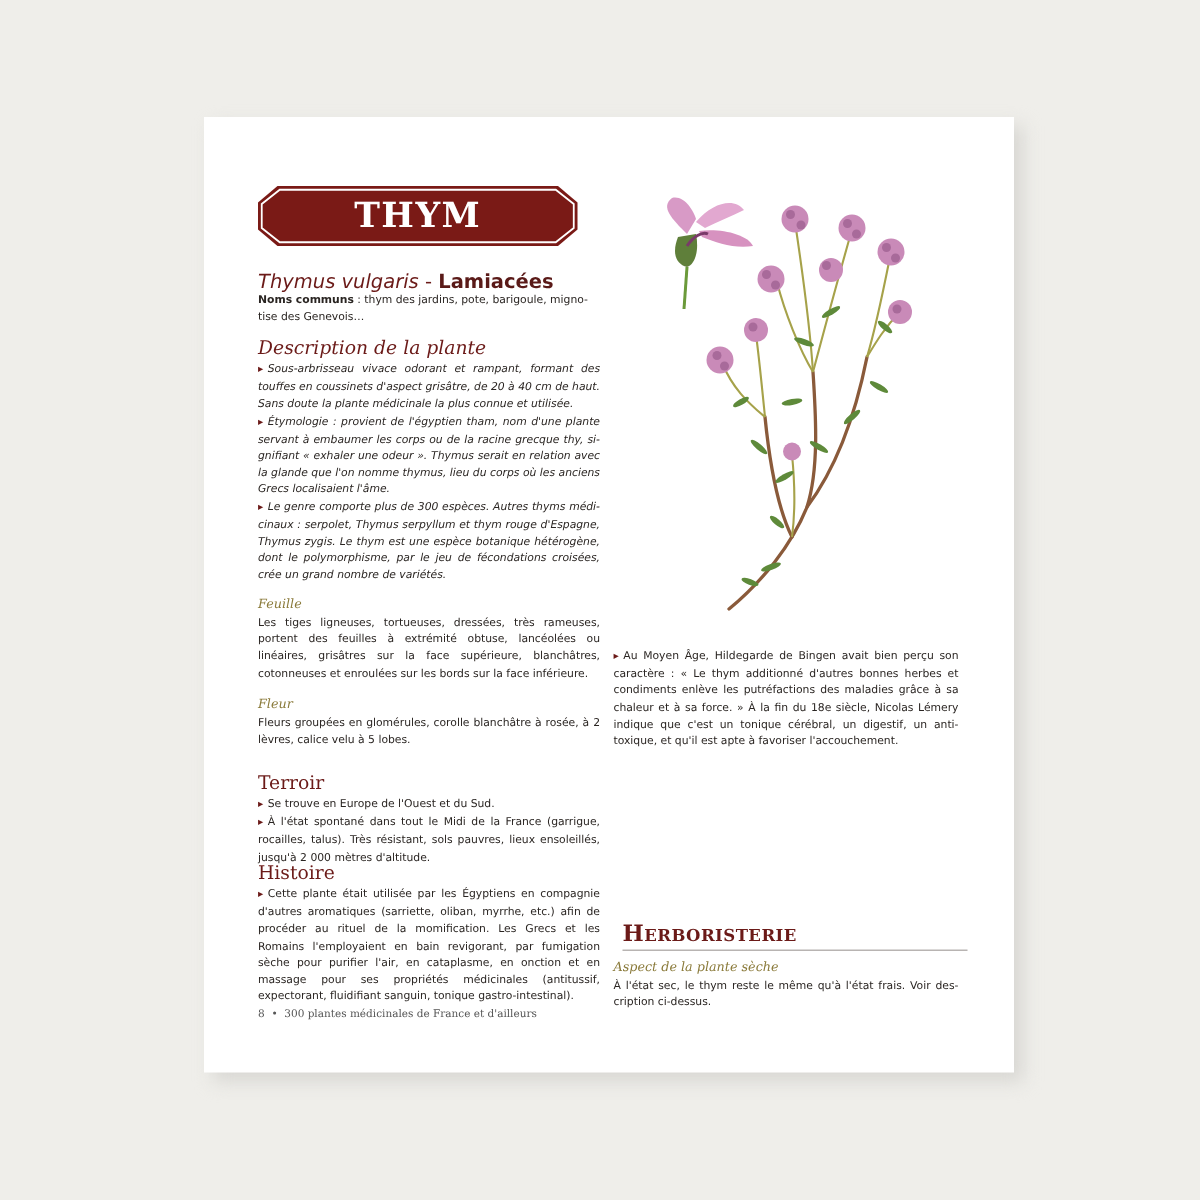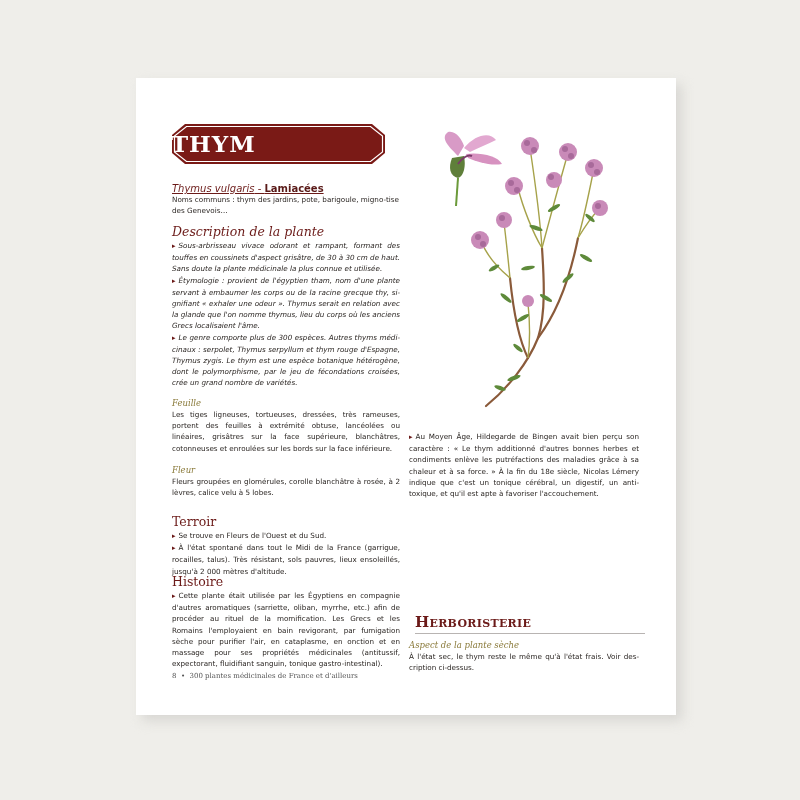--- a/index.html
+++ b/index.html
@@ -37,44 +37,44 @@
     .banner {
       position: absolute;
       left: 35px; top: 45px;
       width: 215px; height: 42px;
     }
     .banner svg { position: absolute; left: 0; top: 0; }
     .banner-title {
       position: absolute; left: 0; top: 0;
       width: 215px; height: 42px;
       line-height: 42px;
+      text-align: center;
       color: #ffffff;
       font-family: "DejaVu Serif", serif;
       font-weight: bold;
       font-size: 23px;
       letter-spacing: 1px;
     }
     .body-text {
       font-family: "DejaVu Sans", sans-serif;
       font-size: 7.2px;
       line-height: 11.2px;
       color: #2a2522;
       text-align: justify;
       margin: 0;
     }
     .meta { position: absolute; top: 105px; left: 0; width: 228px; }
     .latin {
       font-family: "DejaVu Sans", sans-serif;
-      font-size: 10px; line-height: 11.2px;
-      color: #6b1a18;
-      text-decoration: underline;
+      font-size: 13px; line-height: 11.2px;
+      color: #6b1a18;
     }
     .latin i { color: #6b1a18; }
     .latin b { color: #5a1a18; font-weight: bold; }
-    .noms b { font-weight: normal; }
+    .noms b { font-weight: bold; }
     h2.section {
       font-family: "DejaVu Serif", serif;
       font-weight: normal;
       font-size: 12.5px;
       line-height: 14px;
       color: #6b1a18;
       margin: 0 0 1px 0;
     }
     h3.sub {
       font-family: "DejaVu Serif", serif;
@@ -138,38 +138,38 @@
       <div class="latin">
         <i>Thymus vulgaris</i><span> - </span><b>Lamiacées</b>
       </div>
       <p class="body-text noms" style="text-align:left;">
         <b>Noms communs</b><span> : thym des jardins, pote, barigoule, migno-tise des Genevois…</span>
       </p>
     </div>
 
     <div class="blk" style="top:147px;font-style:italic;">
       <h2 class="section">Description de la plante</h2>
-      <p class="body-text bullet">Sous-arbrisseau vivace odorant et rampant, formant des touffes en coussinets d'aspect grisâtre, de 30 à 30 cm de haut. Sans doute la plante médicinale la plus connue et utilisée.</p>
+      <p class="body-text bullet">Sous-arbrisseau vivace odorant et rampant, formant des touffes en coussinets d'aspect grisâtre, de 20 à 40 cm de haut. Sans doute la plante médicinale la plus connue et utilisée.</p>
       <p class="body-text bullet">Étymologie : provient de l'égyptien tham, nom d'une plante servant à embaumer les corps ou de la racine grecque thy, si-gnifiant « exhaler une odeur ». Thymus serait en relation avec la glande que l'on nomme thymus, lieu du corps où les anciens Grecs localisaient l'âme.</p>
       <p class="body-text bullet">Le genre comporte plus de 300 espèces. Autres thyms médi-cinaux : serpolet, Thymus serpyllum et thym rouge d'Espagne, Thymus zygis. Le thym est une espèce botanique hétérogène, dont le polymorphisme, par le jeu de fécondations croisées, crée un grand nombre de variétés.</p>
     </div>
 
     <div class="blk" style="top:320px;">
       <h3 class="sub">Feuille</h3>
       <p class="body-text">Les tiges ligneuses, tortueuses, dressées, très rameuses, portent des feuilles à extrémité obtuse, lancéolées ou linéaires, grisâtres sur la face supérieure, blanchâtres, cotonneuses et enroulées sur les bords sur la face inférieure.</p>
     </div>
 
     <div class="blk" style="top:387px;">
       <h3 class="sub">Fleur</h3>
       <p class="body-text">Fleurs groupées en glomérules, corolle blanchâtre à rosée, à 2 lèvres, calice velu à 5 lobes.</p>
     </div>
 
     <div class="blk" style="top:437px;">
       <h2 class="section">Terroir</h2>
-      <p class="body-text bullet">Se trouve en Fleurs de l'Ouest et du Sud.</p>
+      <p class="body-text bullet">Se trouve en Europe de l'Ouest et du Sud.</p>
       <p class="body-text bullet">À l'état spontané dans tout le Midi de la France (garrigue, rocailles, talus). Très résistant, sols pauvres, lieux ensoleillés, jusqu'à 2 000 mètres d'altitude.</p>
     </div>
 
     <div class="blk" style="top:497px;">
       <h2 class="section">Histoire</h2>
       <p class="body-text bullet">Cette plante était utilisée par les Égyptiens en compagnie d'autres aromatiques (sarriette, oliban, myrrhe, etc.) afin de procéder au rituel de la momification. Les Grecs et les Romains l'employaient en bain revigorant, par fumigation sèche pour purifier l'air, en cataplasme, en onction et en massage pour ses propriétés médicinales (antitussif, expectorant, fluidifiant sanguin, tonique gastro-intestinal).</p>
     </div>
   </div>
 
   <div class="illustration">

